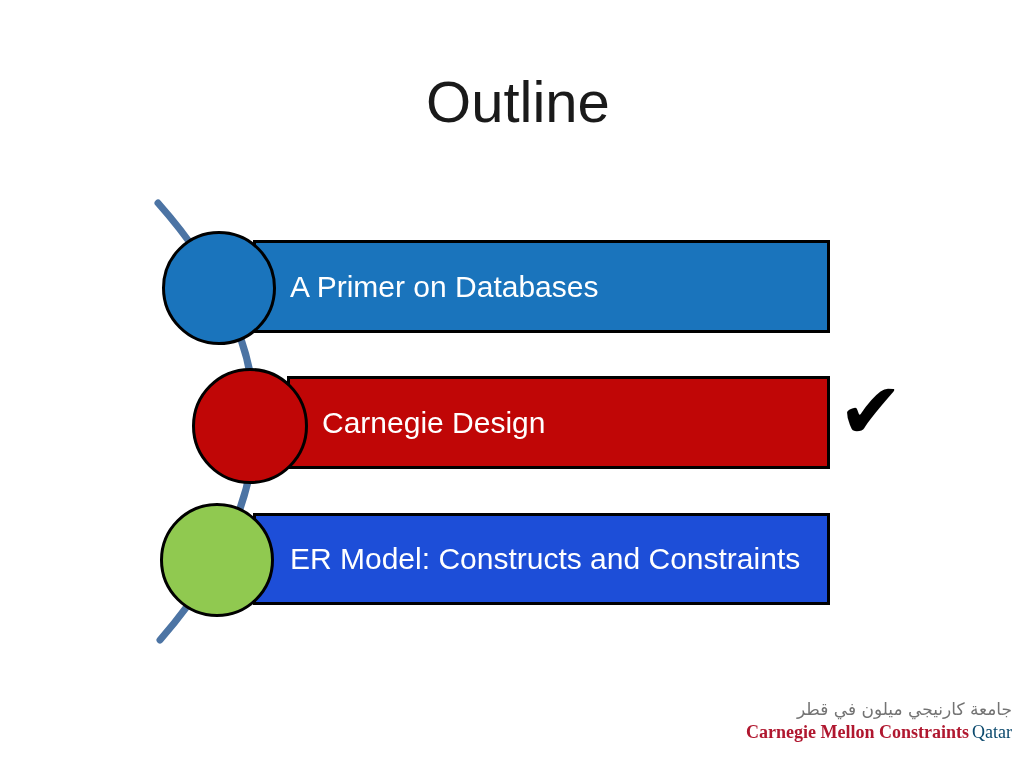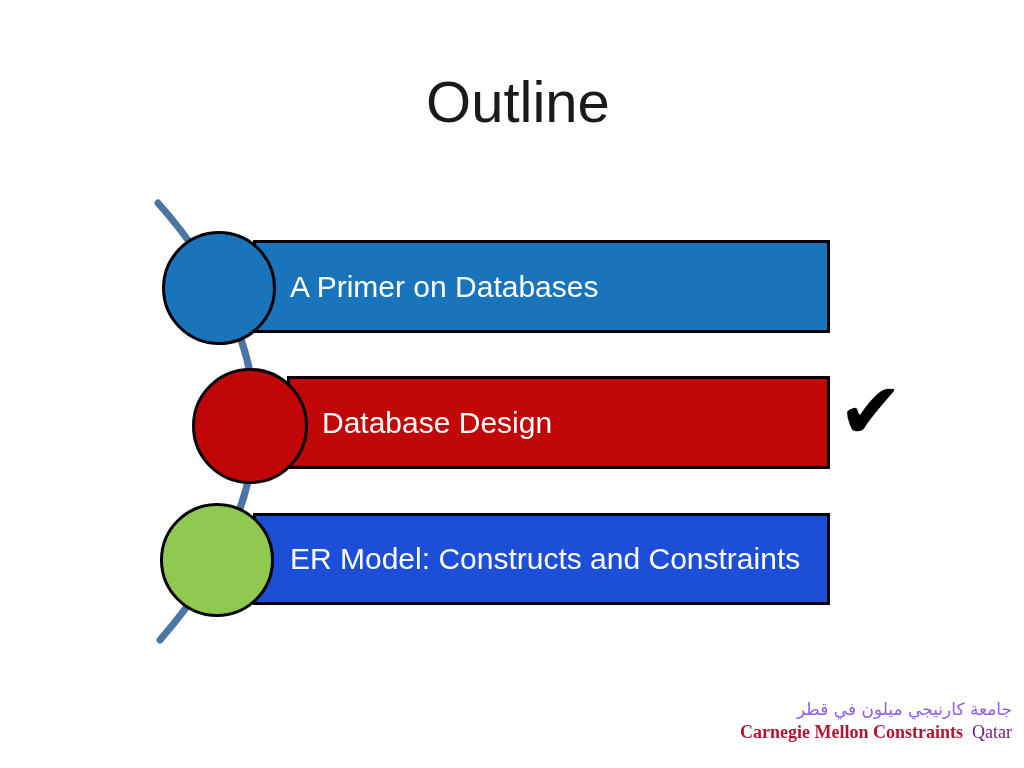--- a/index.html
+++ b/index.html
@@ -70,56 +70,56 @@
   .footer-logo {
     position: absolute;
     right: 12px;
     top: 700px;
     text-align: right;
     line-height: 1.15;
   }
   .logo-arabic {
     font-family: "DejaVu Sans", sans-serif;
     font-size: 17px;
-    color: #8b5cf6;
+    color: #737373;
     direction: rtl;
     margin-bottom: 2px;
     letter-spacing: 1px;
   }
   .logo-english {
     font-family: "Liberation Serif", serif;
     font-size: 18px;
     white-space: nowrap;
   }
   .logo-university {
     color: #B0172F;
     font-weight: 700;
   }
   .logo-campus {
-    color: #701a75;
+    color: #0c4a6e;
     font-weight: 400;
-    margin-left: 9px;
+    margin-left: 3px;
   }
 </style>
 </head>
 <body>
 
 <div class="slide">
 
   <h1 class="slide-title">Outline</h1>
 
   <svg class="connector-svg" viewBox="0 0 1024 768" xmlns="http://www.w3.org/2000/svg">
     <path d="M 158 203 Q 351 421 160 640" fill="none" stroke-width="7" stroke-linecap="round" stroke="#4C74A4"></path>
   </svg>
 
   <div class="outline-bar bar-0" style="background-color: rgb(26, 116, 188);">
     <span>A Primer on Databases</span>
   </div>
   <div class="outline-bar bar-1" style="background-color: rgb(192, 6, 6);">
-    <span>Database Design</span>
+    <span>Carnegie Design</span>
   </div>
   <div class="outline-bar bar-2" style="background-color: #1d4ed8;">
     <span>ER Model: Constructs and Constraints</span>
   </div>
 
   <div class="outline-circle circle-0" style="background-color: rgb(26, 116, 188);"></div>
   <div class="outline-circle circle-1" style="background-color: rgb(192, 6, 6);"></div>
   <div class="outline-circle circle-2" style="background-color: rgb(144, 201, 80);"></div>
 
   <div class="checkmark">✔</div>

